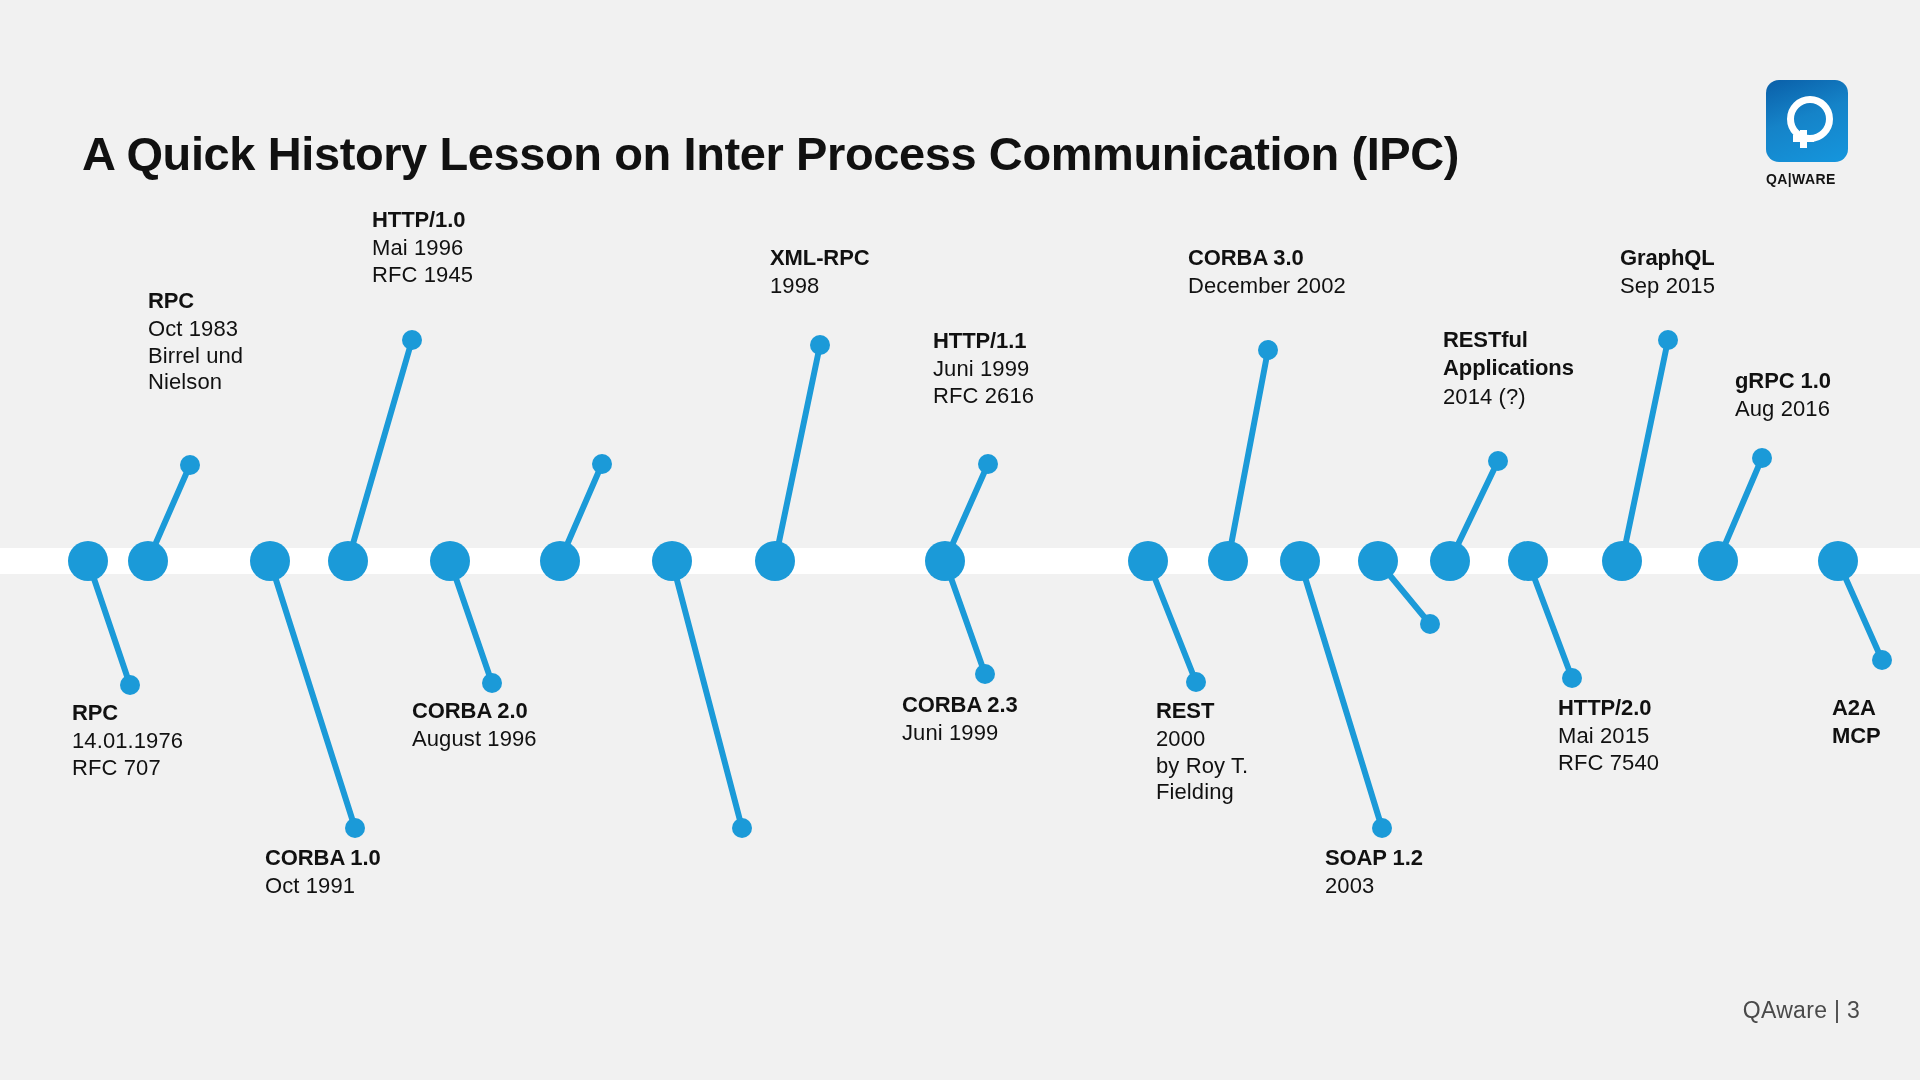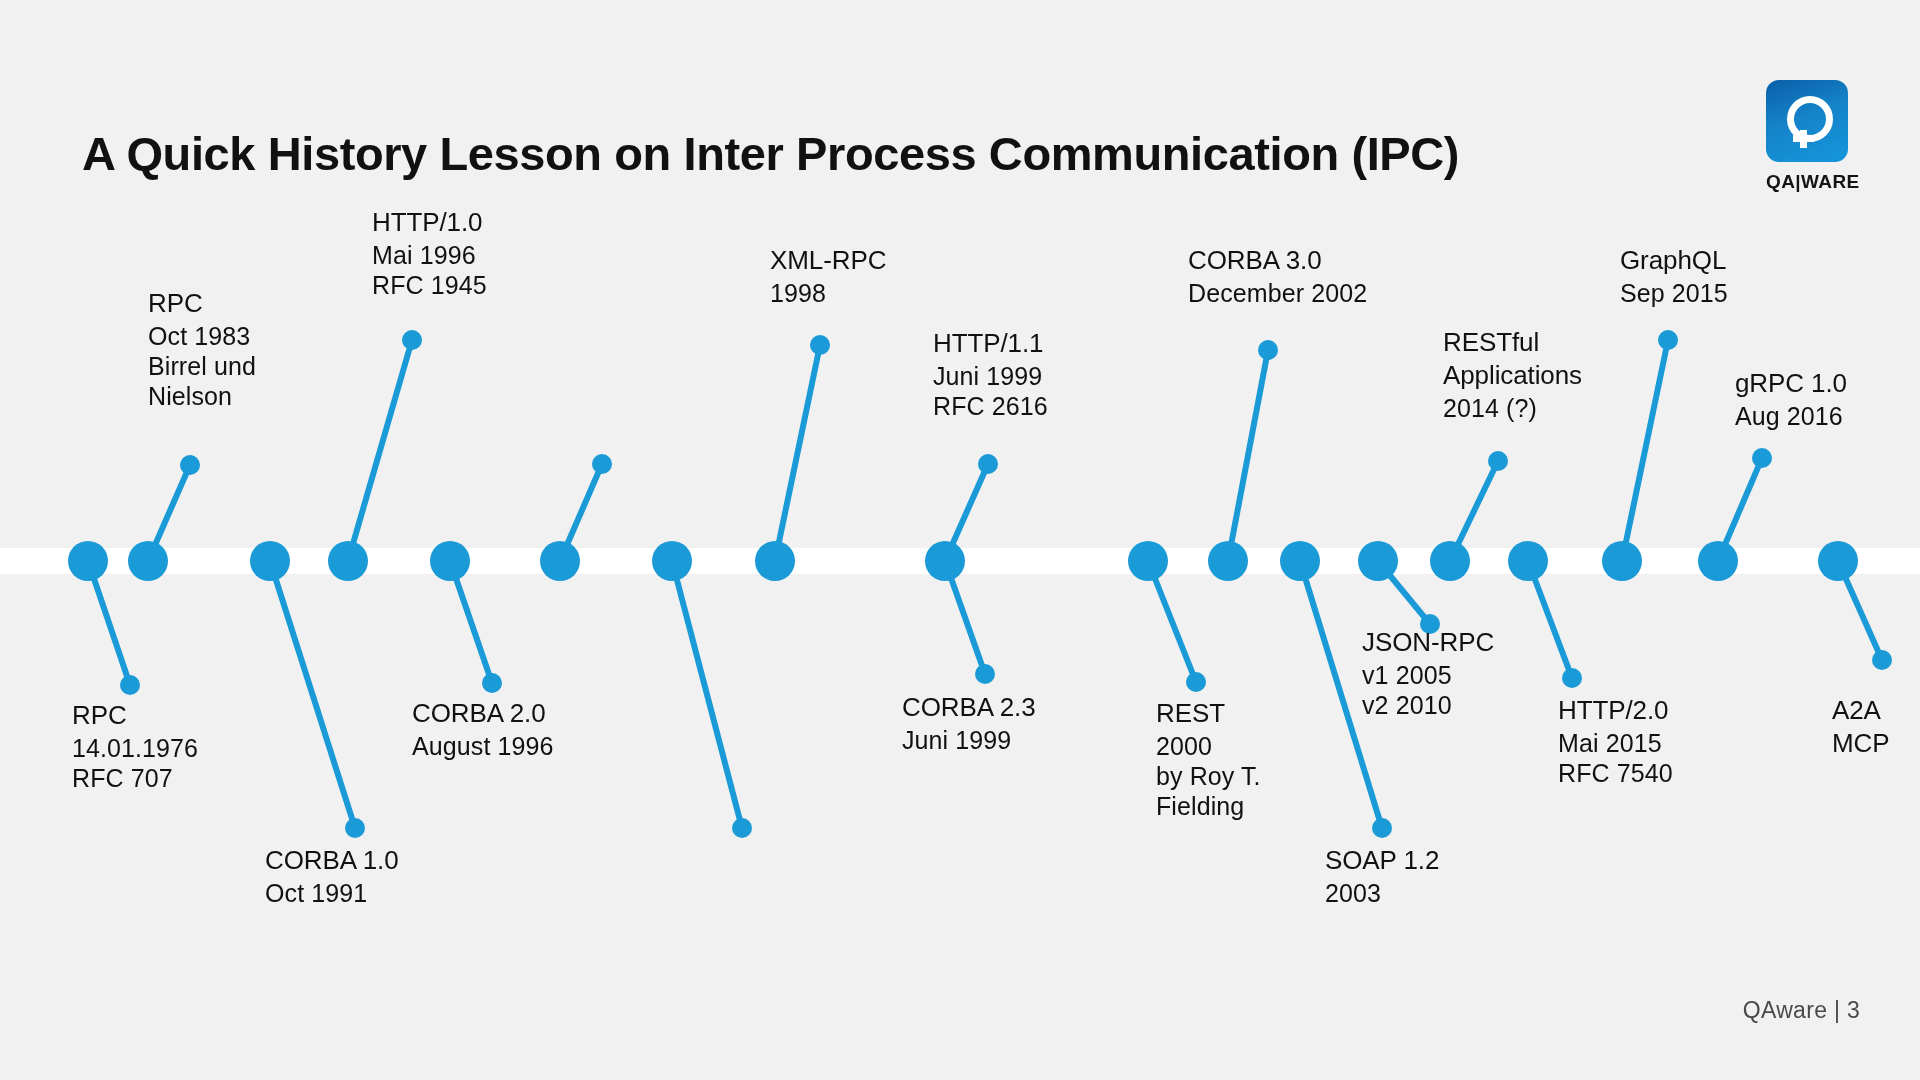--- a/index.html
+++ b/index.html
@@ -66,21 +66,21 @@
   #logo-q-bar {
     position: absolute;
     left: 27px;
     top: 55px;
     width: 21px;
     height: 7px;
     background: #ffffff;
   }
   #logo-text {
     margin-top: 9px;
-    font-size: 19px;
+    font-size: 14px;
     font-weight: bold;
     letter-spacing: 0.4px;
     color: #141414;
     white-space: nowrap;
   }
 
   
   #axis {
     position: absolute;
     left: 0;
@@ -101,28 +101,28 @@
 
   
   .label {
     position: absolute;
     color: #111111;
     line-height: 1.20;
     white-space: nowrap;
   }
   .label .ttl {
     display: block;
-    font-size: 26px;
-    font-weight: normal;
+    font-size: 22px;
+    font-weight: bold;
     letter-spacing: -0.1px;
     margin-bottom: 2px;
   }
   .label .ln {
     display: block;
-    font-size: 25px;
+    font-size: 22px;
     font-weight: normal;
     letter-spacing: 0.1px;
   }
   .label.above { text-align: left; }
   .label.below { text-align: left; }
 
   
   #footer {
     position: absolute;
     right: 60px;
@@ -282,25 +282,20 @@
     <span class="ln">2000</span>
     <span class="ln">by Roy T.</span>
     <span class="ln">Fielding</span>
   </div>
 
   <div class="label below" style="left:1325px; top:845px;">
     <span class="ttl">SOAP 1.2</span>
     <span class="ln">2003</span>
   </div>
 
-  <div class="label below" style="left:1362px; top:627px;">
-    <span class="ttl">JSON-RPC</span>
-    <span class="ln">v1 2005</span>
-    <span class="ln">v2 2010</span>
-  </div>
 
   <div class="label below" style="left:1558px; top:695px;">
     <span class="ttl">HTTP/2.0</span>
     <span class="ln">Mai 2015</span>
     <span class="ln">RFC 7540</span>
   </div>
 
   <div class="label below" style="left:1832px; top:695px;">
     <span class="ttl">A2A</span>
     <span class="ttl">MCP</span>

